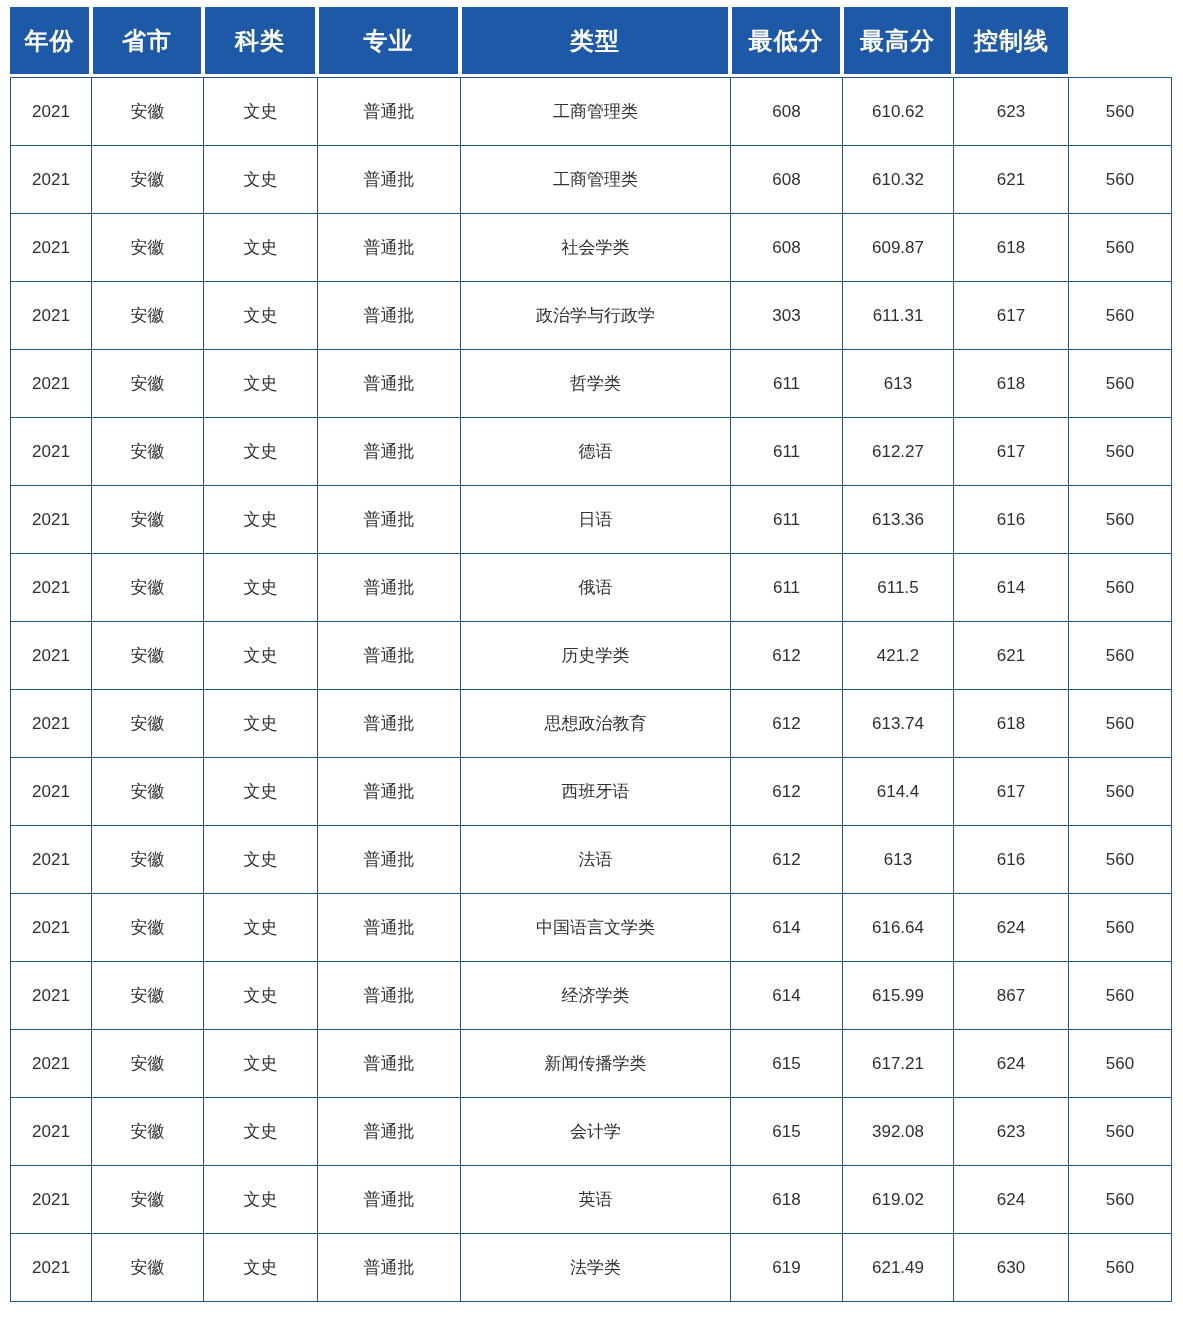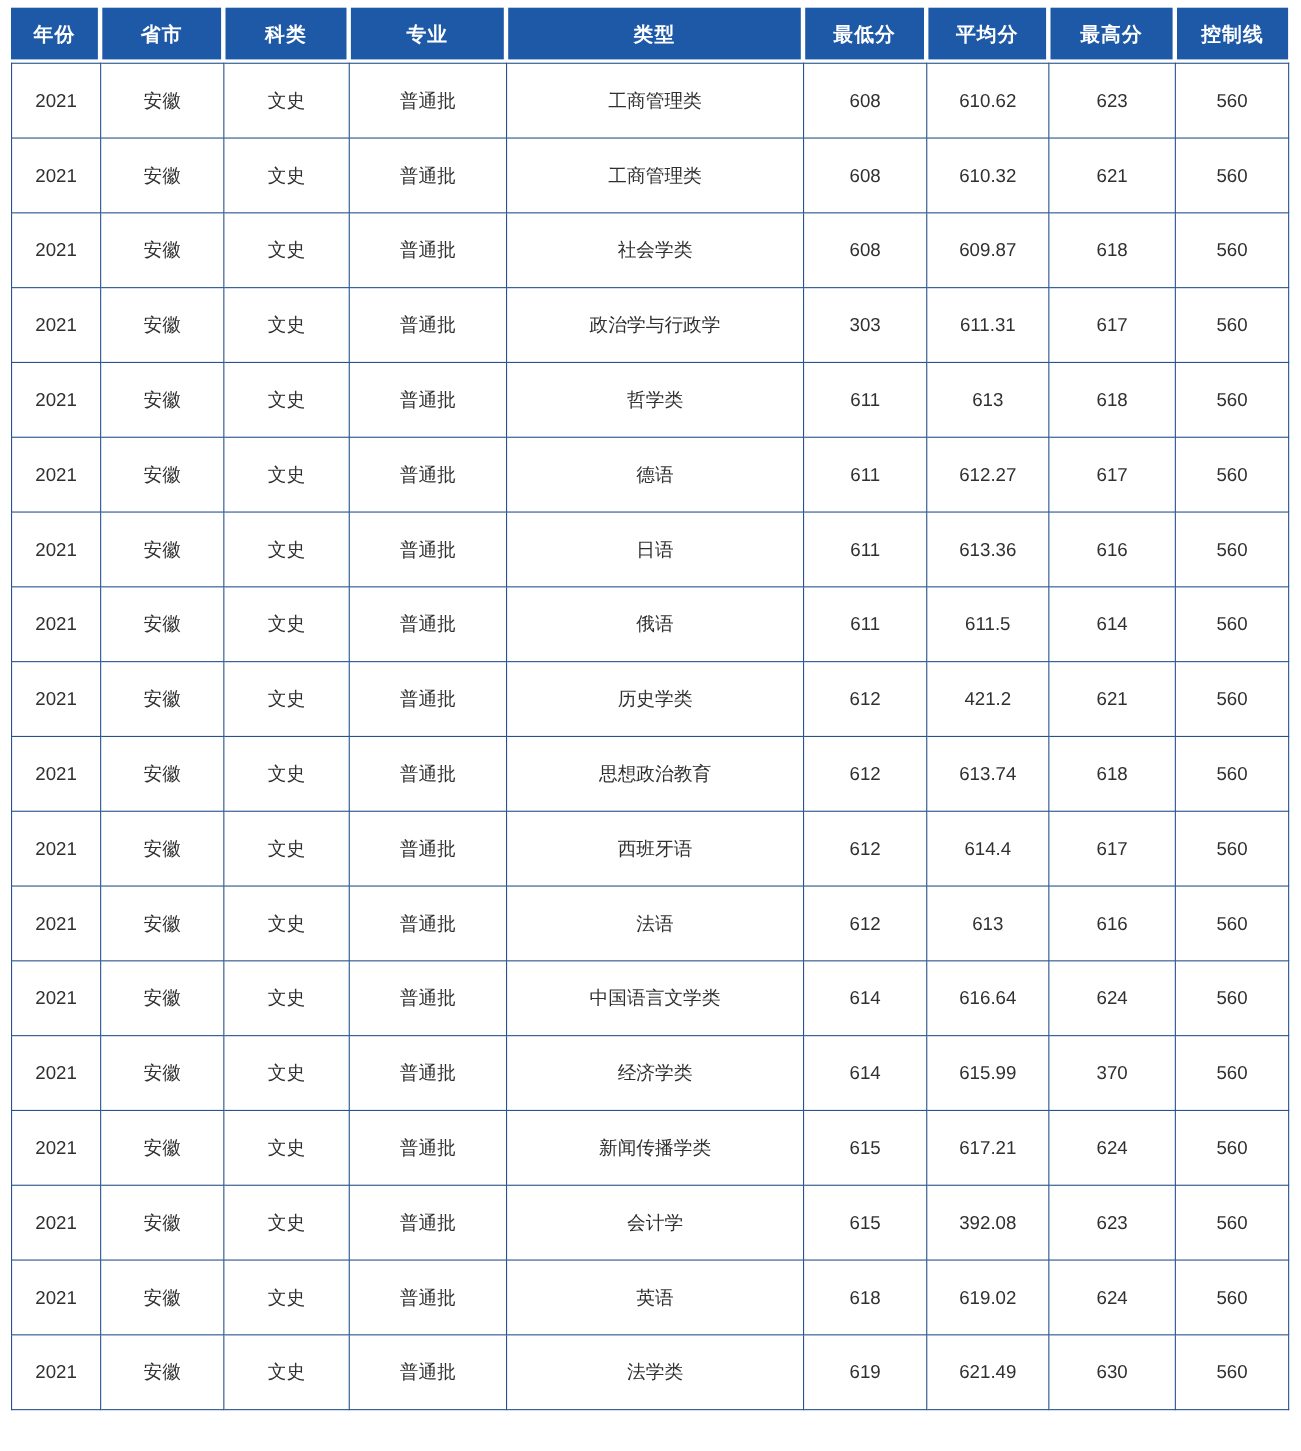--- a/index.html
+++ b/index.html
@@ -26,25 +26,25 @@
   }
   .grid-header {
     display: grid;
     grid-template-columns: 81px 112px 114px 143px 270px 112px 111px 115px 103px;
     width: 1161px;
     margin-bottom: 3px;
   }
   .hcell {
     background: var(--header-bg);
     color: var(--header-text);
-    height: 47px;
+    height: 67px;
     display: flex;
     align-items: center;
     justify-content: center;
-    font-size: 18px;
+    font-size: 24px;
     font-weight: 600;
     letter-spacing: 1px;
     margin: 0 2px;
   }
   .hcell:first-child { margin-left: 0; }
   .hcell:last-child { margin-right: 0; font-family: Liberation Serif, serif; }
   table.scores {
     border-collapse: collapse;
     table-layout: fixed;
     width: 1161px;
@@ -66,21 +66,20 @@
 <body>
 
 <div class="wrap">
   <div class="grid-header" id="thead">
       <div class="hcell">年份</div>
       <div class="hcell">省市</div>
       <div class="hcell">科类</div>
       <div class="hcell">专业</div>
       <div class="hcell">类型</div>
       <div class="hcell">最低分</div>
-      <div class="hcell">平均分</div>
       <div class="hcell">最高分</div>
       <div class="hcell">控制线</div>
     </div>
   <table class="scores">
     <colgroup>
       <col style="width:81px">
         <col style="width:112px">
         <col style="width:114px">
       <col style="width:143px">
         <col style="width:270px">
@@ -234,21 +233,21 @@
           <td>560</td>
         </tr>
         <tr>
           <td>2021</td>
           <td>安徽</td>
           <td>文史</td>
           <td>普通批</td>
           <td>经济学类</td>
           <td>614</td>
           <td>615.99</td>
-          <td>370</td>
+          <td>867</td>
           <td>560</td>
         </tr>
         <tr>
           <td>2021</td>
           <td>安徽</td>
           <td>文史</td>
           <td>普通批</td>
           <td>新闻传播学类</td>
           <td>615</td>
           <td>617.21</td>

